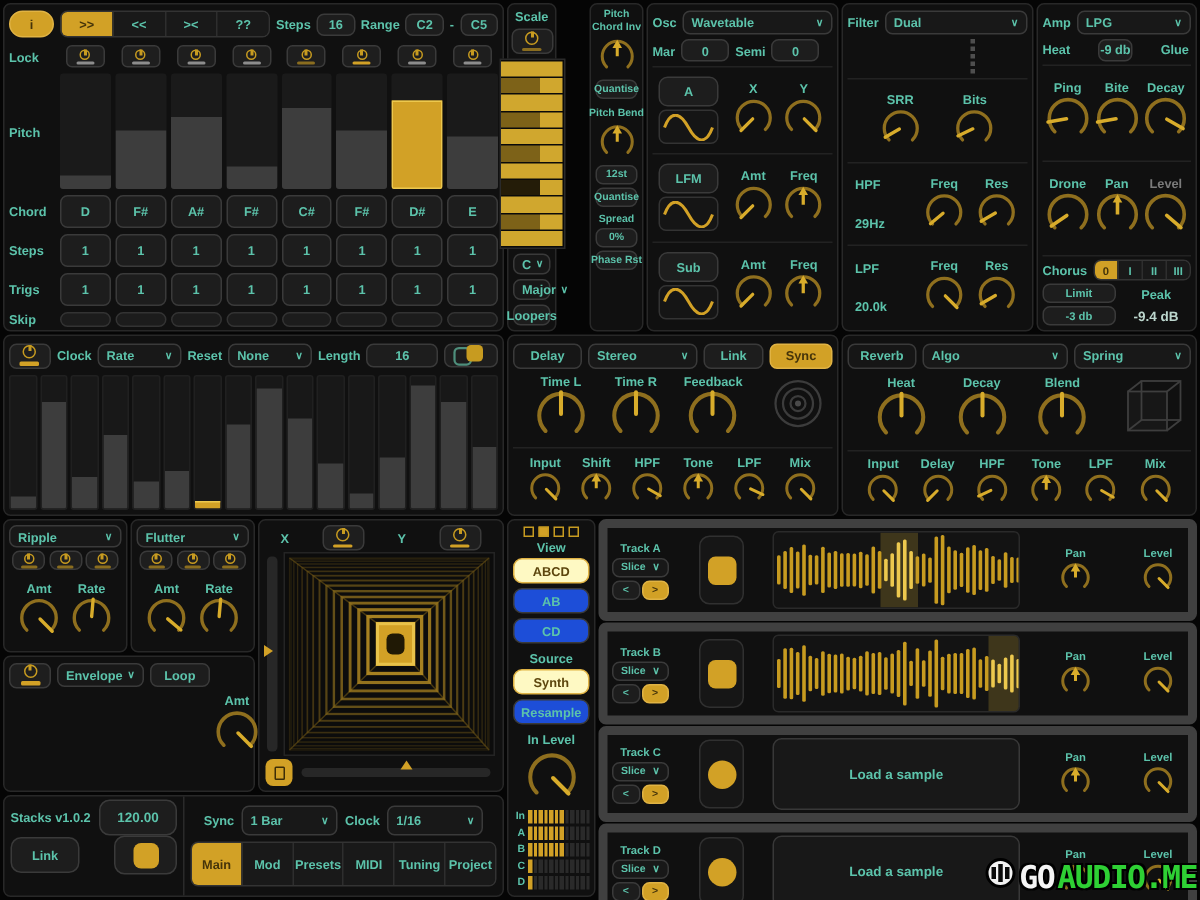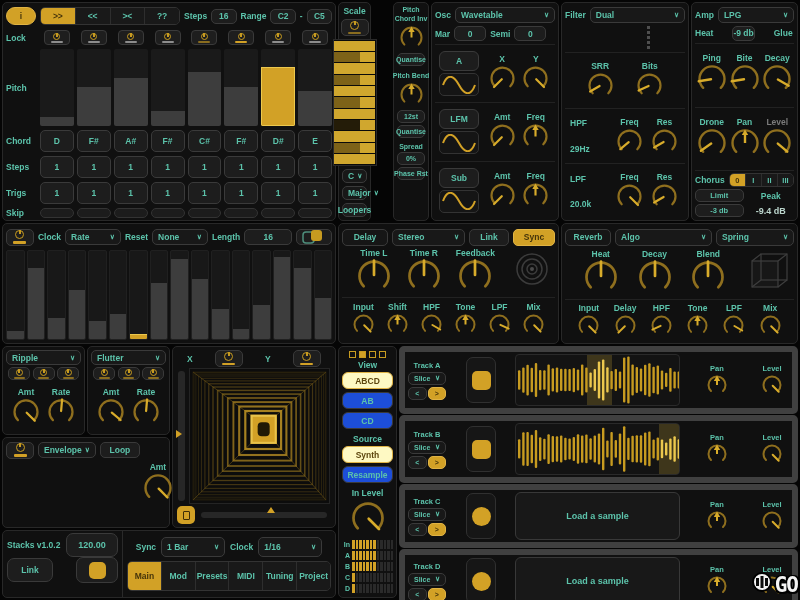--- a/index.html
+++ b/index.html
@@ -1565,15 +1565,16 @@
     </div>
 
   <div id="watermark">
     <span id="wm-icon"><svg width="22" height="22">
           <circle cx="11" cy="11" r="9" fill="#f2f2f2" stroke="#000" stroke-width="2"></circle>
           <rect x="5" y="7" width="3" height="8" fill="#0a0a0a"></rect>
           <rect x="9.5" y="5" width="3" height="12" fill="#0a0a0a"></rect>
           <rect x="14" y="7" width="3" height="8" fill="#0a0a0a"></rect>
         </svg></span>
     <span id="wm-go">GO</span>
+    <span id="wm-rest">AUDIO.ME</span>
   </div>
 
 </div>
 
 </body></html>

